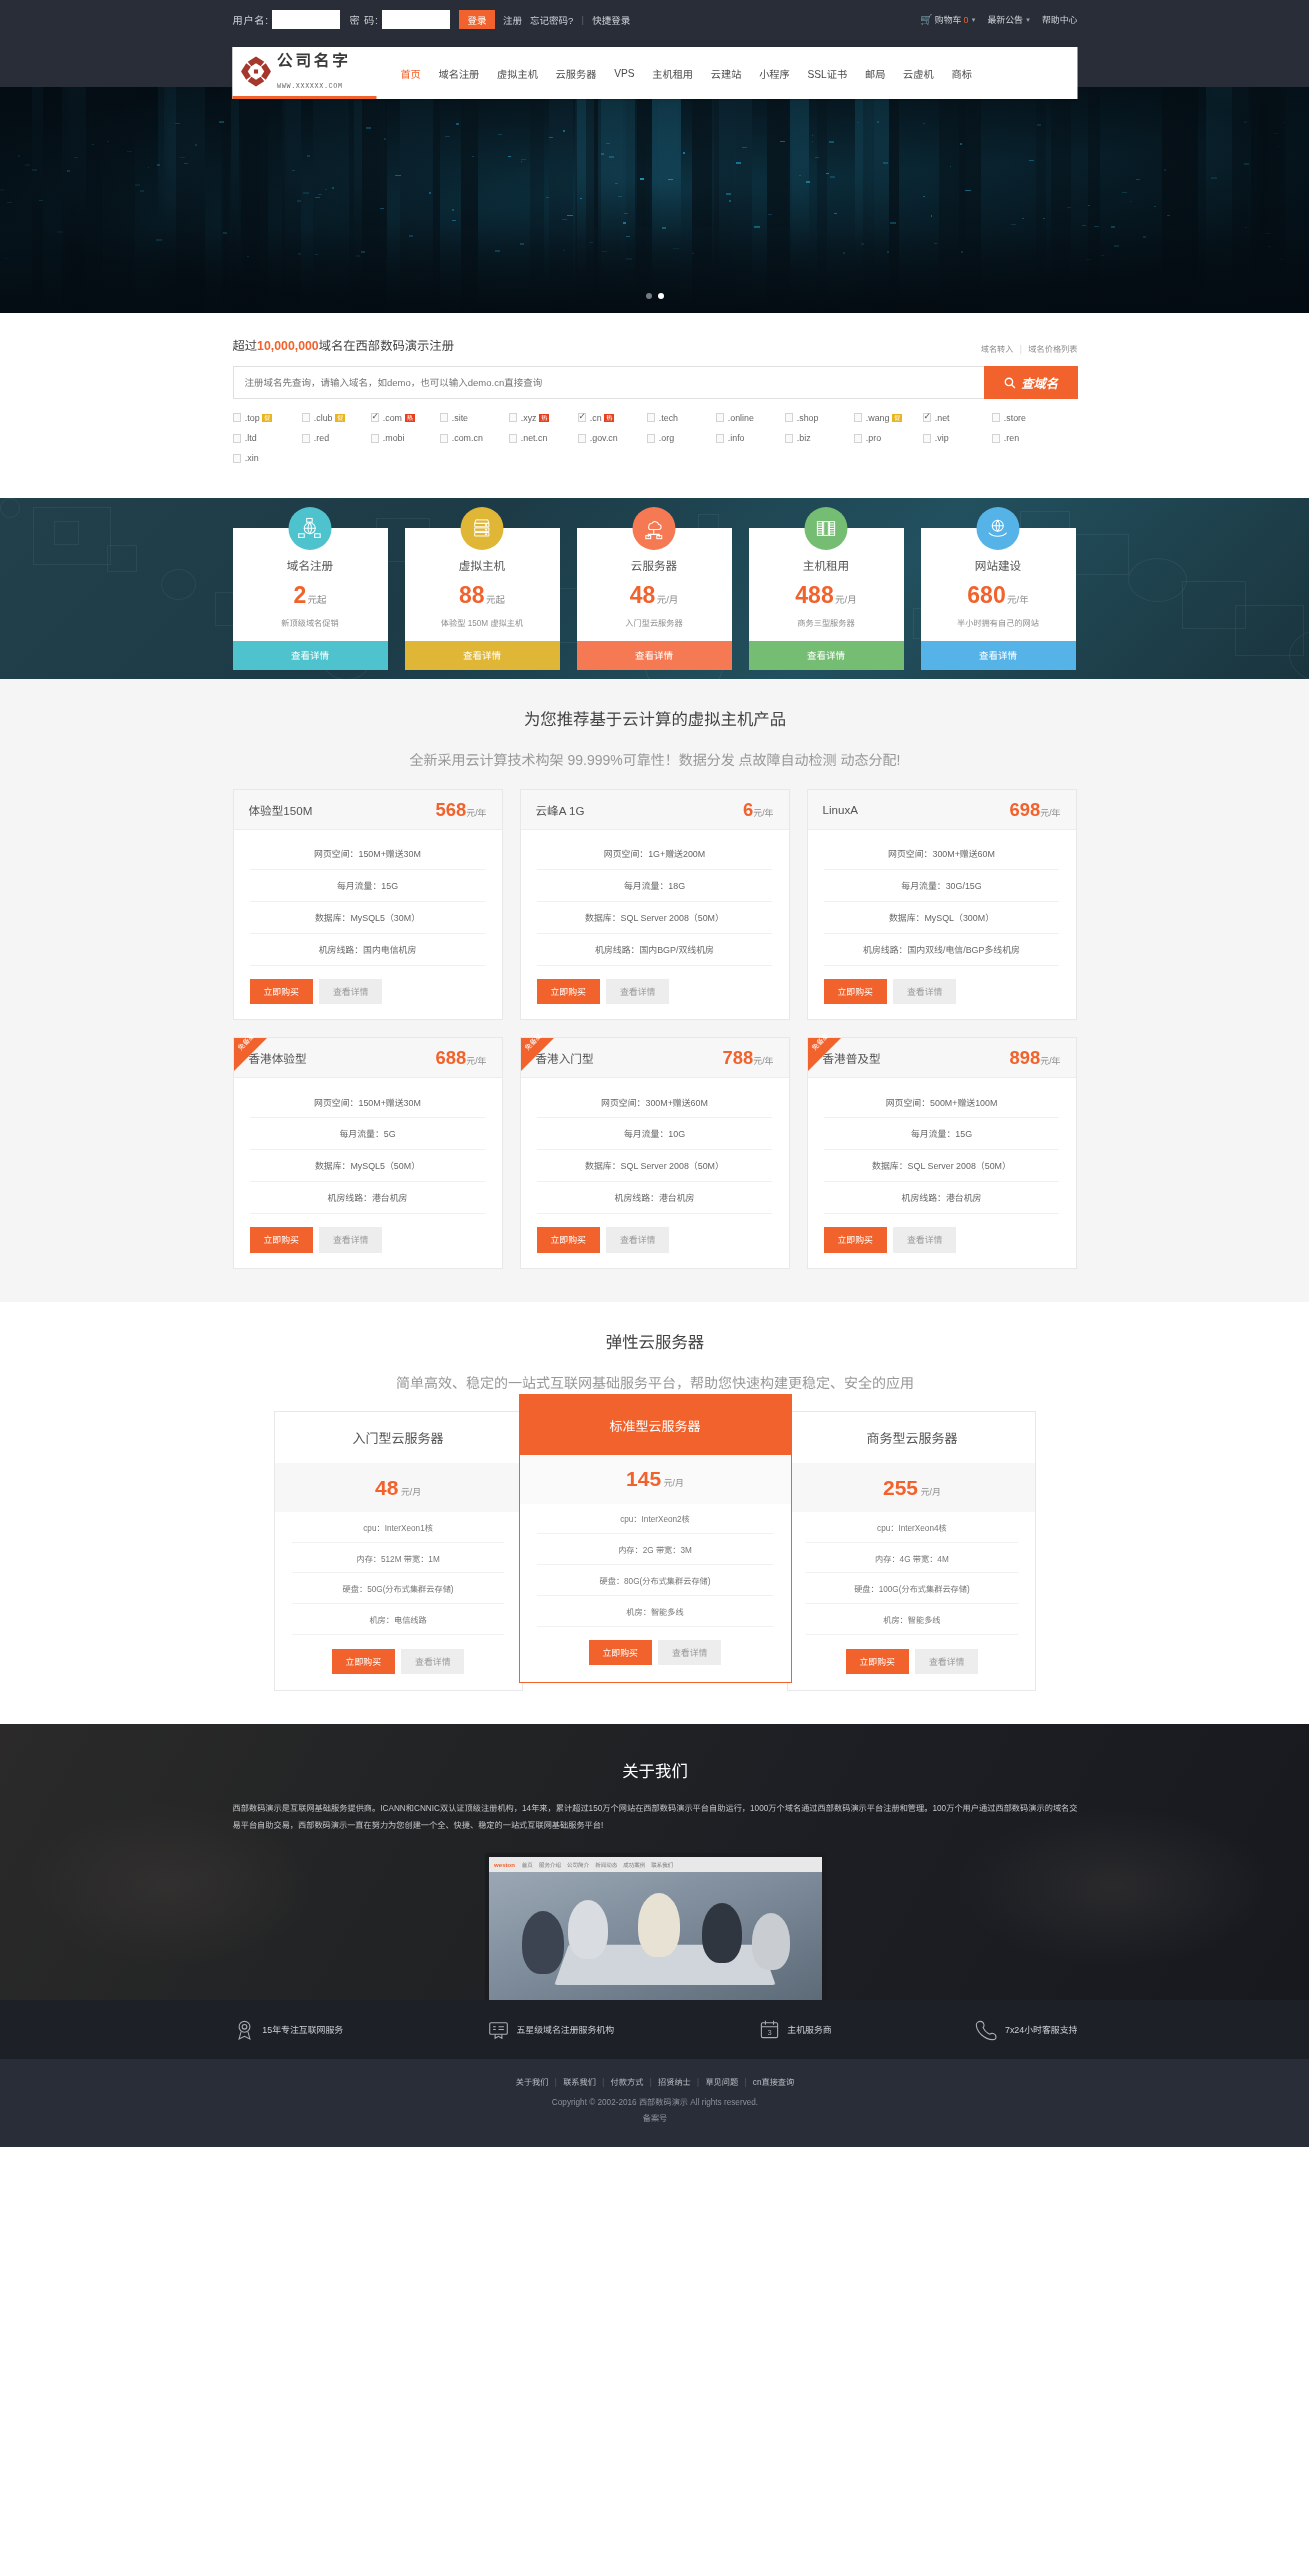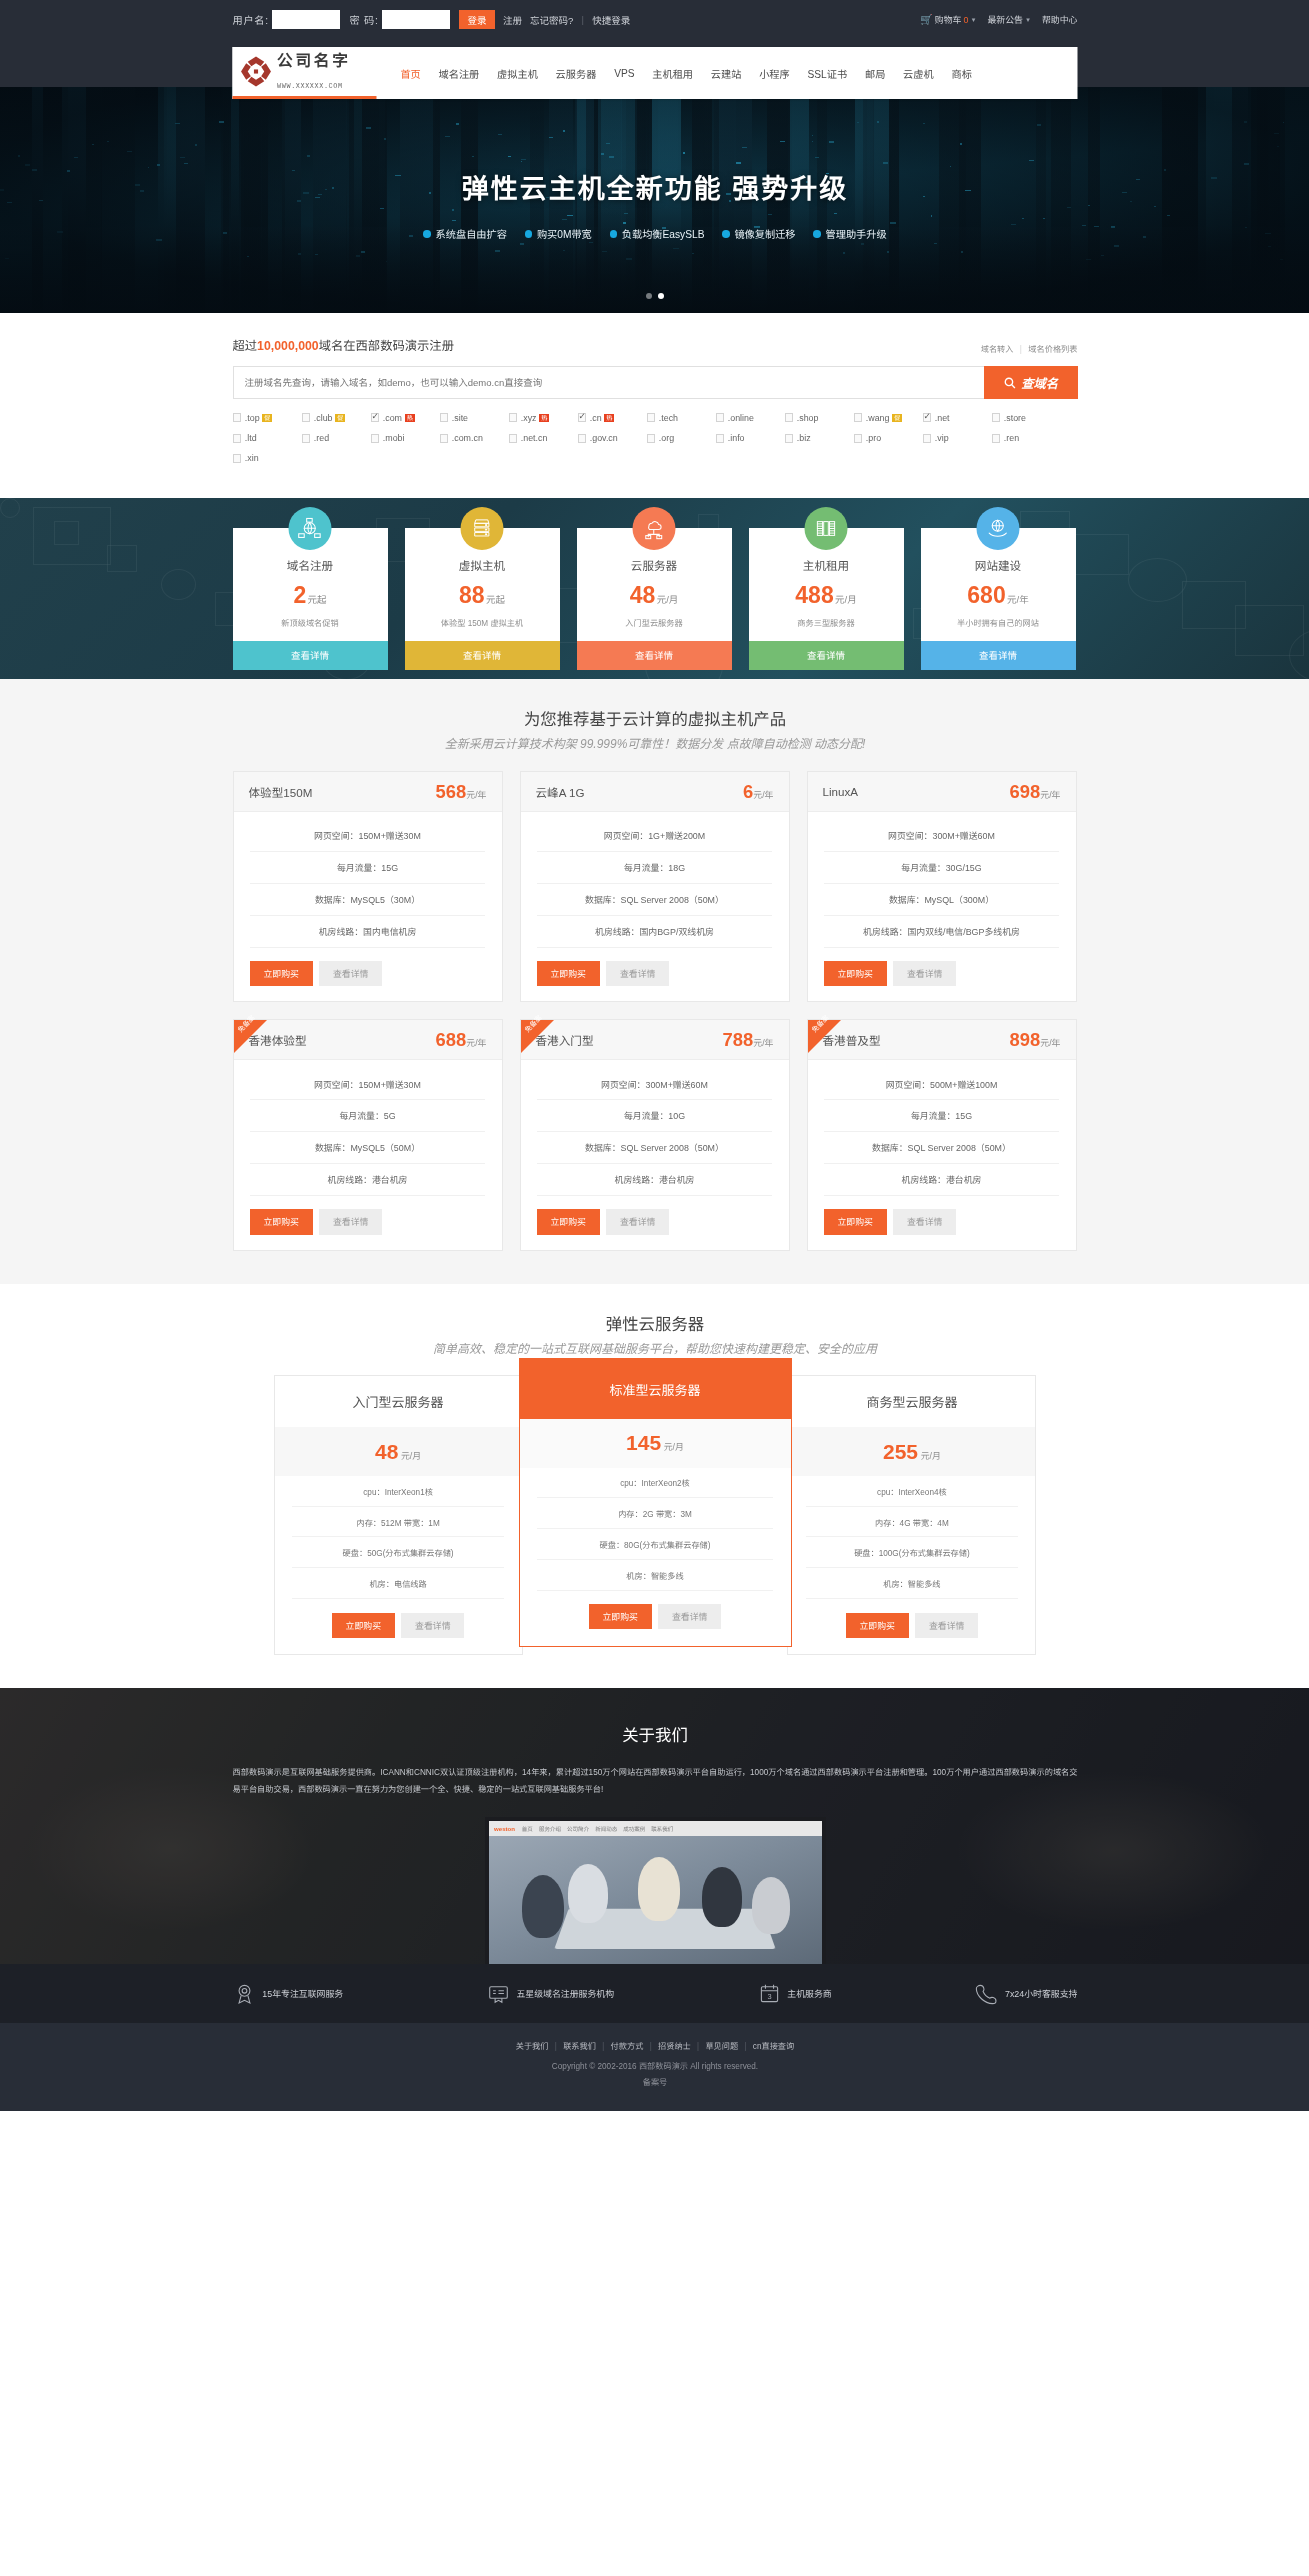--- a/index.html
+++ b/index.html
@@ -97,21 +97,21 @@
   .pc-price { margin-top:11px; color:#f2622c; }
   .pc-price .num { font-size:23px; font-weight:bold; line-height:1; }
   .pc-price .unit { font-size:9.5px; color:#8a8a8a; margin-left:1.4px; }
   .pc-desc { font-size:8.2px; color:#8f8f8f; margin-top:9.5px; padding-bottom:12.3px; }
   .pc-btn { display:block; color:#fff; font-size:9.5px; padding:7.5px 0; text-decoration:none; }
 
   
   .sec { background:#f5f5f5; padding:27px 13px 33px; }
   .sec.white { background:#fff; }
   .sec-title { text-align:center; font-size:16.4px; color:#444; }
-  .sec-sub { text-align:center; font-size:12px; color:#999; margin-top:4px;font-style:italic; }
+  .sec-sub { text-align:center; font-size:14px; color:#999; margin-top:19px; }
   .hcards { display:flex; gap:17px; margin-top:20.4px; }
   .hcard { width:270px; background:#fff; border:0.7px solid #e8e8e8; position:relative; }
   .hc-head { background:#f7f7f7; height:40px; display:flex; align-items:center; padding:0 15px; border-bottom:0.7px solid #ededed;}
   .hc-name { font-size:11.6px; color:#555; }
   .hc-price { margin-left:auto; color:#f2622c; }
   .hc-price .num { font-size:18.4px; font-weight:bold; }
   .hc-price .unit { font-size:8.9px; color:#8d8d8d; }
   .hc-body { padding:8.2px 16.4px 0; }
   .hc-row { text-align:center; font-size:8.9px; color:#666; padding:8.9px 0; border-bottom:0.7px solid #f0f0f0; }
   .hc-row:last-child { border-bottom:0.7px solid #f0f0f0; }
@@ -441,30 +441,20 @@
       <div style="position:absolute;left:34.811385459533604%;top:16.133530521262003%;width:2.6px;height:1.4px;background:#2bb6e0;opacity:0.8184130658436213"></div>
       <div style="position:absolute;left:47.7863511659808%;top:65.83027263374485%;width:4.1px;height:1.4px;background:#2bb6e0;opacity:0.8610776748971194"></div>
       <div style="position:absolute;left:85.04115226337449%;top:70.11137688614541%;width:5.2px;height:1.4px;background:#2bb6e0;opacity:0.7605324074074074"></div>
       <div style="position:absolute;left:23.118998628257888%;top:46.58178155006859%;width:6px;height:1.4px;background:#2bb6e0;opacity:0.30936985596707817"></div>
       <div style="position:absolute;left:45.970507544581615%;top:72.55012860082304%;width:4.5px;height:1.4px;background:#2bb6e0;opacity:0.3446270576131687"></div>
       <div style="position:absolute;left:0.5092592592592593%;top:50.8065414951989%;width:5px;height:1.4px;background:#2bb6e0;opacity:0.6811188271604938"></div>
       <div style="position:absolute;left:18.834019204389573%;top:74.73373628257887%;width:2.5px;height:1.4px;background:#2bb6e0;opacity:0.8447710905349795"></div>
       <div style="position:absolute;left:0;right:0;bottom:0;height:38%;background:linear-gradient(180deg,rgba(20,45,60,.1),rgba(8,20,28,.95));"></div>
     </div>
   <div class="hero-fade"></div>
-  <div class="hero-inner">
-    <div class="hero-title">弹性云主机全新功能  强势升级</div>
-    <div class="hero-feats" id="heroFeats">
-        <div class="hero-feat"><i class="dot"></i>系统盘自由扩容</div>
-        <div class="hero-feat"><i class="dot"></i>购买0M带宽</div>
-        <div class="hero-feat"><i class="dot"></i>负载均衡EasySLB</div>
-        <div class="hero-feat"><i class="dot"></i>镜像复制迁移</div>
-        <div class="hero-feat"><i class="dot"></i>管理助手升级</div>
-      </div>
-  </div>
   <div class="hero-dots" id="heroDots"><i class="hdot "></i><i class="hdot on"></i></div>
 </div>
 
 <div class="domain-sec">
   <div class="wrap">
     <div class="dm-head">
       <div class="dm-title">
         <span>超过</span><b>10,000,000</b><span>域名在西部数码演示注册</span>
       </div>
       <div class="dm-links">

